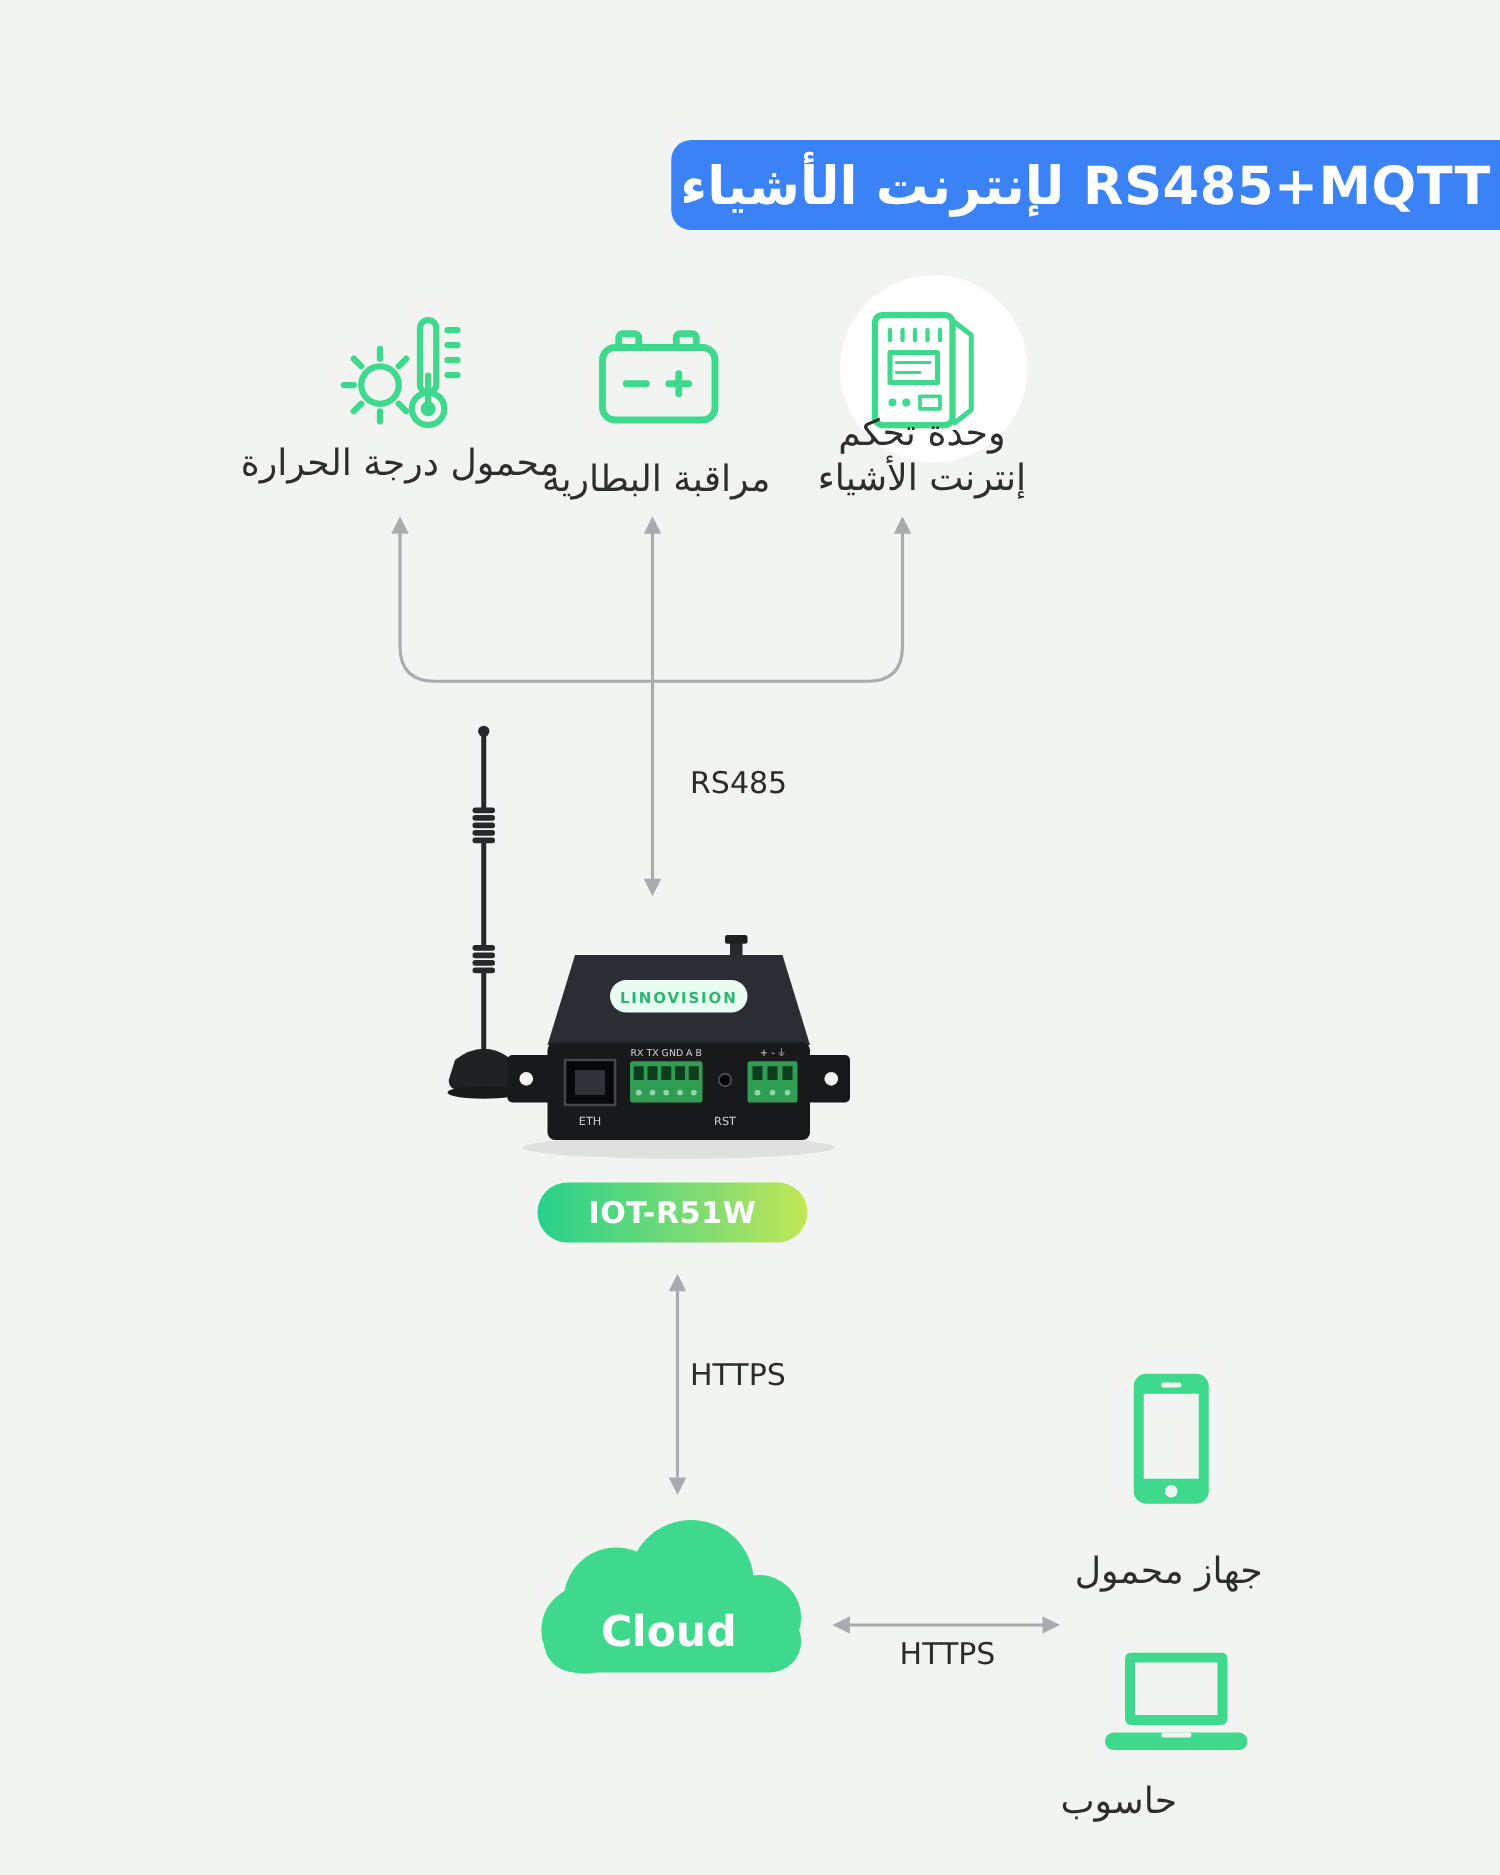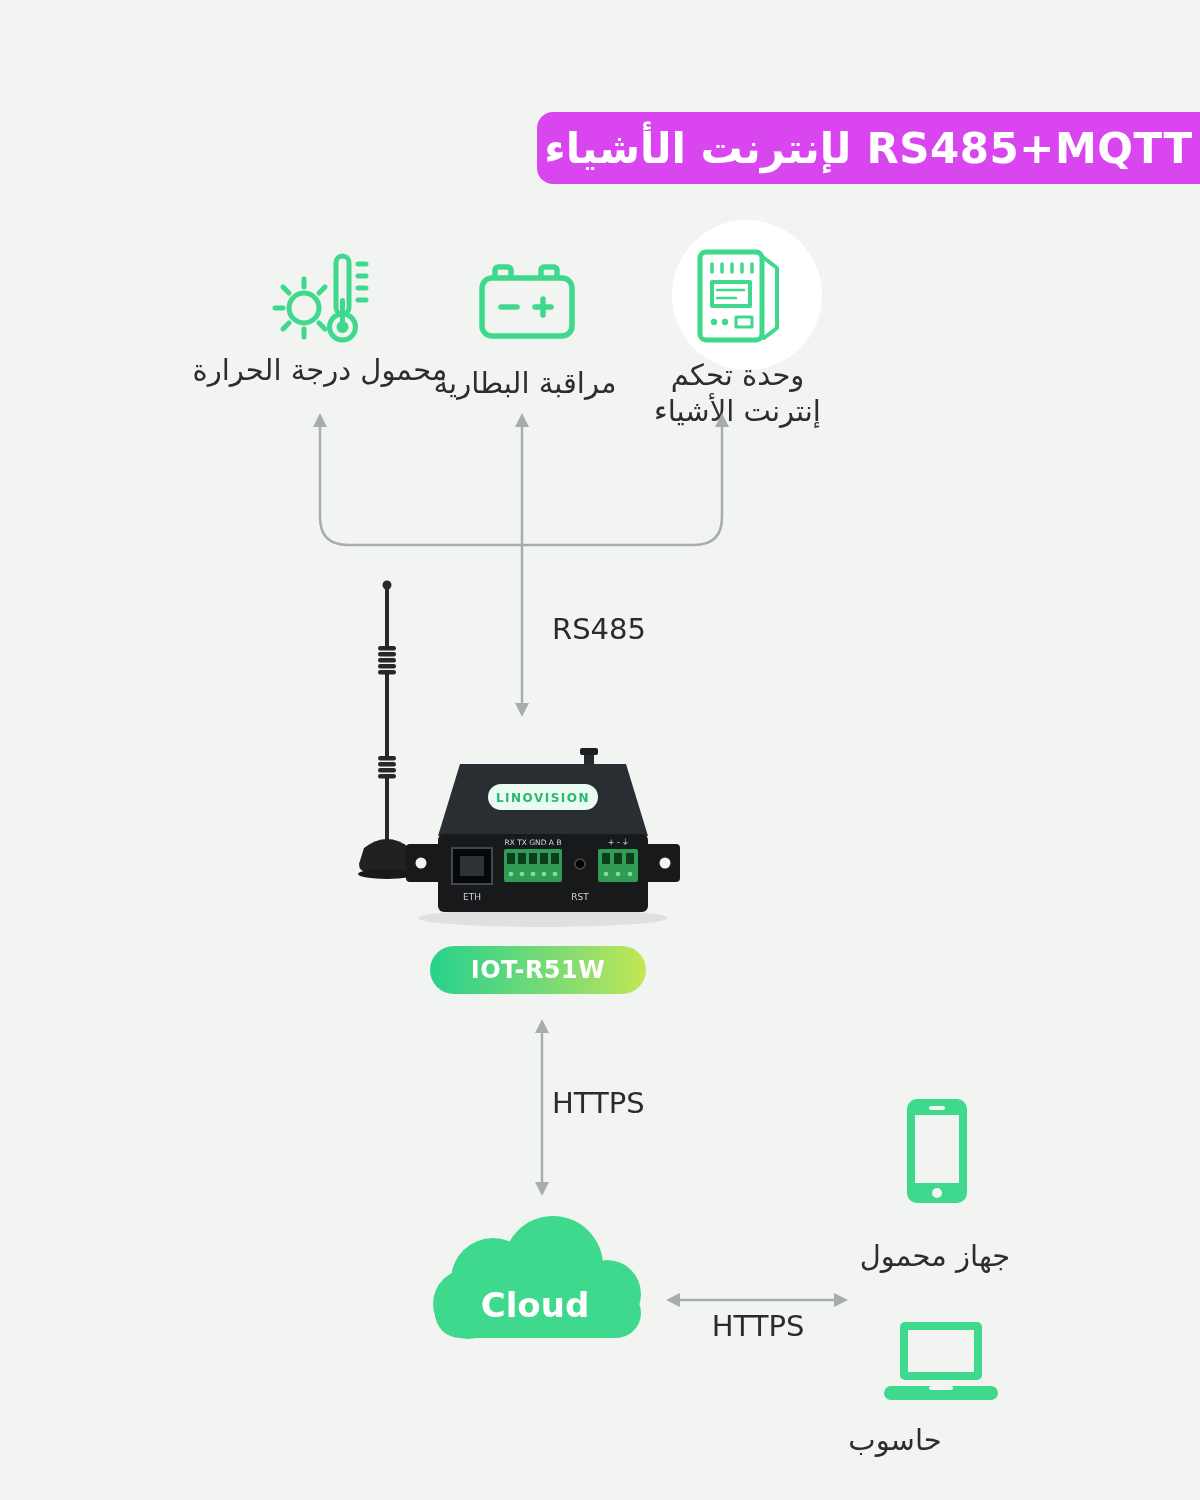--- a/index.html
+++ b/index.html
@@ -7,34 +7,34 @@
     width:1200px;height:1500px;
     background:#f2f4f2;
     font-family:"DejaVu Sans", sans-serif;
     overflow:hidden;
   }
   #canvas{position:relative;width:1200px;height:1500px;background:#f2f4f2;overflow:hidden;}
   .abs{position:absolute;}
 
   .banner{
     position:absolute;left:537px;top:112px;width:663px;height:72px;
-    background:#d946ef;border-radius:16px 0 0 16px;
+    background:#3b82f6;border-radius:16px 0 0 16px;
     display:flex;align-items:center;justify-content:center;
   }
   .banner span{
     color:#ffffff;font-size:42px;font-weight:bold;letter-spacing:.5px;
     white-space:nowrap;
   }
 
   .label{
     position:absolute;text-align:center;color:#2d2d2d;
     font-size:29px;line-height:36px;direction:rtl;
   }
   .conn-label{
-    position:absolute;color:#2b2b2b;font-size:29px;font-weight:500;white-space:nowrap;
+    position:absolute;color:#2b2b2b;font-size:24px;font-weight:500;white-space:nowrap;
   }
   .circle-white{
     position:absolute;background:#ffffff;border-radius:50%;
   }
   .pill{
     position:absolute;left:430px;top:946px;width:216px;height:48px;border-radius:24px;
     background:linear-gradient(90deg,#27d18c 0%,#8fdd6e 70%,#c3e853 100%);
     display:flex;align-items:center;justify-content:center;
     color:#ffffff;font-size:24px;font-weight:bold;letter-spacing:.5px;
   }
@@ -94,21 +94,21 @@
       <line x1="50" y1="20" x2="50" y2="28" stroke-width="3.5"></line>
       <line x1="60" y1="20" x2="60" y2="28" stroke-width="3.5"></line>
       <rect x="20" y="38" width="38" height="24" stroke-width="4"></rect>
       <line x1="25" y1="46" x2="52" y2="46" stroke-width="2.5"></line>
       <line x1="25" y1="54" x2="44" y2="54" stroke-width="2.5"></line>
       <rect x="44" y="73" width="16" height="10" stroke-width="3"></rect>
     </g>
     <circle cx="22" cy="78" r="3.2" fill="#3ed98c"></circle>
     <circle cx="33" cy="78" r="3.2" fill="#3ed98c"></circle>
   </svg>
-  <div class="label" style="left:630px;top:357px;width:215px">
+  <div class="label" style="left:630px;top:328px;width:215px">
     <div>وحدة تحكم</div>
     <div>إنترنت الأشياء</div>
   </div>
 
   <svg class="abs" style="left:300px;top:405px" width="460" height="330" viewBox="0 0 460 330">
     <g stroke="#a9acae" stroke-width="2.5" fill="none">
       <path d="M20,20 L20,112 Q20,140 48,140 L394,140 Q422,140 422,112 L422,20"></path>
       <line x1="222" y1="20" x2="222" y2="300"></line>
     </g>
     <g fill="#a9acae" stroke="none">

